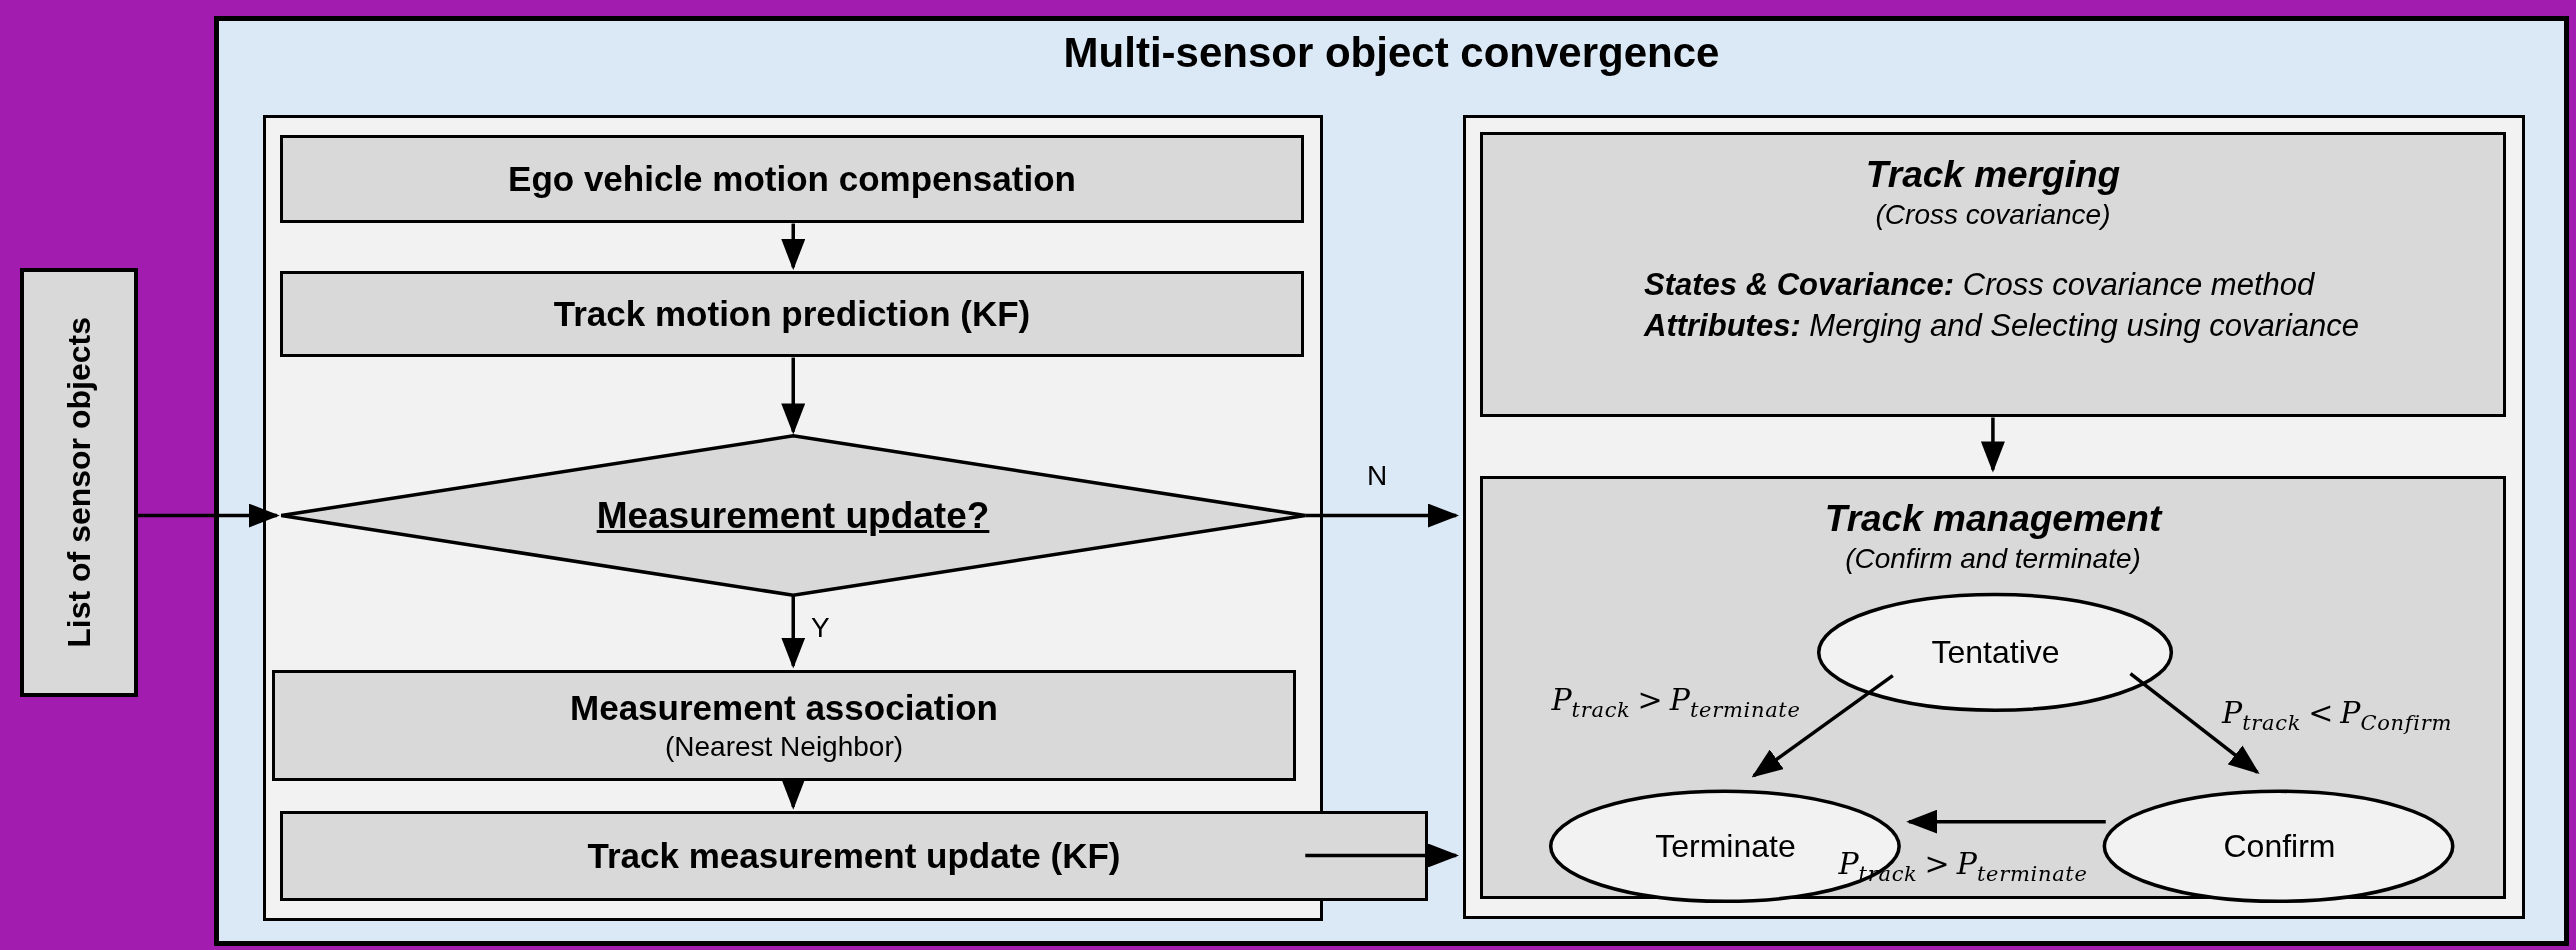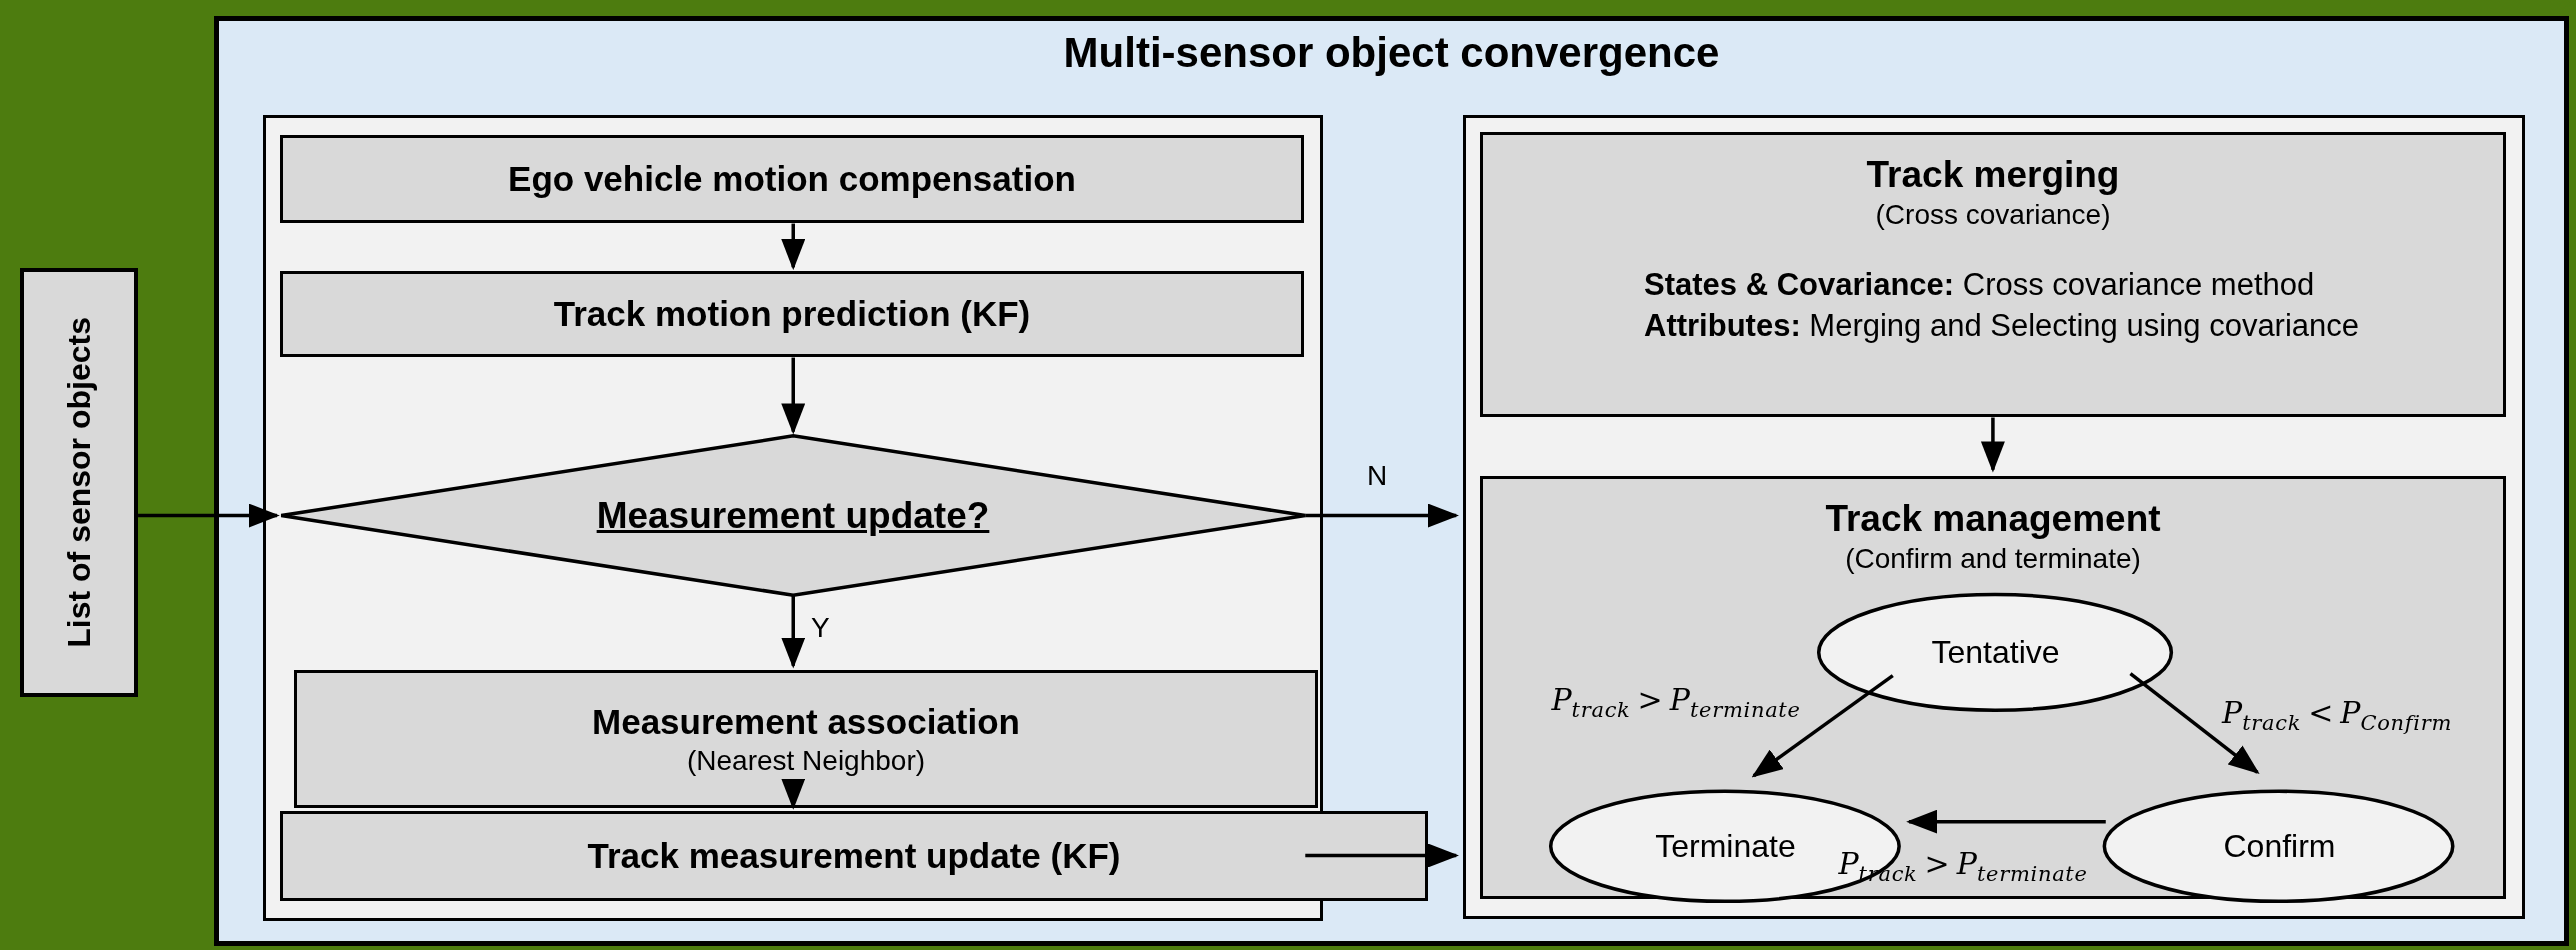--- a/index.html
+++ b/index.html
@@ -1,32 +1,32 @@
 <!DOCTYPE html>
 <html style="font-size:11.3px"><head>
 <meta charset="utf-8">
 <style>
   html,body { margin:0; padding:0; background:#ffffff; }
   .stage {
-    position:relative; width:2576px; height:950px; background:#4d7c0f;
+    position:relative; width:2576px; height:950px; background:#a21caf;
     font-family:"Liberation Sans", sans-serif; color:#000; overflow:hidden;
   }
   .container {
     position:absolute; left:214px; top:15.5px; width:2355px; height:930px;
     background:#dbe9f6; border:5.6px solid #000; box-sizing:border-box;
   }
   .diagram-title {
     position:absolute; left:214px; top:27px; width:2355px; height:51px;
     text-align:center; font-size:42px; font-weight:bold; line-height:51px;
   }
   .panel {
     position:absolute; background:#f2f2f2; border:3.5px solid #000; box-sizing:border-box;padding-left:8px;
   }
   .panel.left  { left:263px;  top:115px; width:1060px; height:806px; }
-  .panel.right { left:1463px; top:115px; width:1062px; height:804px; }
+  .panel.right { left:1463px; top:115px; width:1062px; height:804px;font-style:italic; }
   .box {
     position:absolute; background:#d9d9d9; border:3.5px solid #000; box-sizing:border-box;
     display:flex; flex-direction:column; align-items:center; justify-content:center;
     text-align:center;
   }
   .box .t { font-weight:bold; font-size:35px; line-height:42px; }
   .box .s { font-weight:normal; font-size:28px; line-height:35px; }
   .listbox {
     position:absolute; left:20px; top:268px; width:118px; height:429px;
     background:#d9d9d9; border:4.2px solid #000; box-sizing:border-box;
@@ -73,21 +73,21 @@
     <span class="rot">List of sensor objects</span>
   </div>
 
   <div class="panel left">
     <div class="box" style="left:14px; top:17px; width:1024px; height:88px;">
       <span class="t">Ego vehicle motion compensation</span>
     </div>
     <div class="box" style="left:14px; top:153px; width:1024px; height:86px;">
       <span class="t">Track motion prediction (KF)</span>
     </div>
-    <div class="box" style="left:28px; top:552px; width:1024px; height:138px;">
+    <div class="box" style="left:6px; top:552px; width:1024px; height:111px;">
       <span class="t">Measurement association</span>
       <span class="s">(Nearest Neighbor)</span>
     </div>
     <div class="box" style="left:14px; top:693px; width:1148px; height:90px;">
       <span class="t">Track measurement update (KF)</span>
     </div>
   </div>
 
   <div class="panel right">
     <div class="bigbox" style="left:14px; top:14px; width:1026px; height:285px;">

